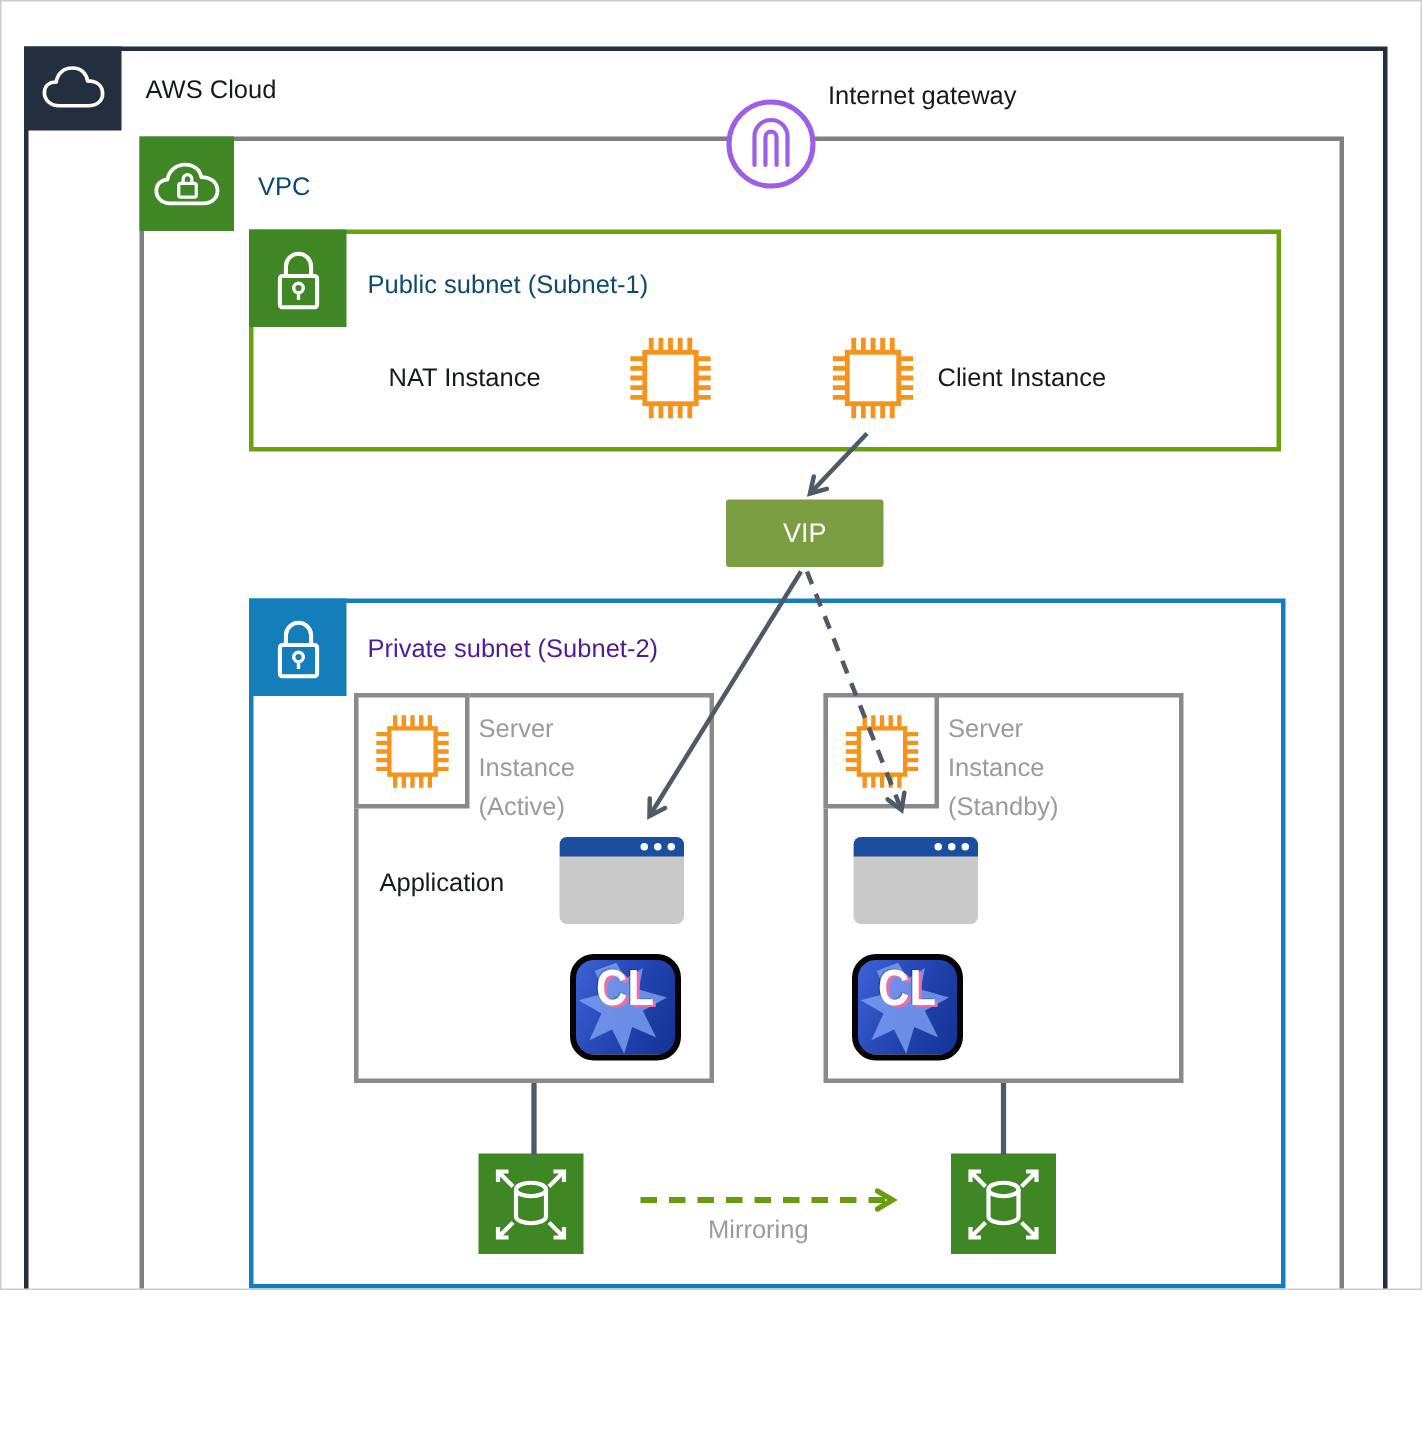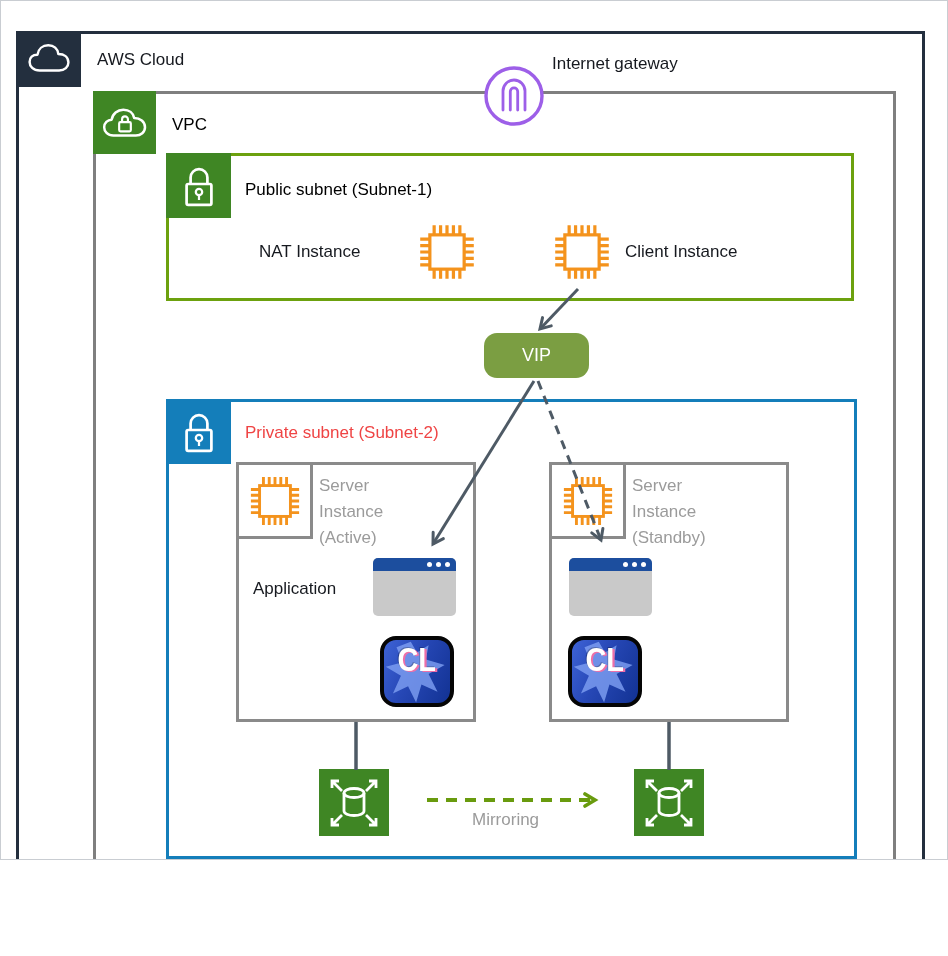--- a/index.html
+++ b/index.html
@@ -21,38 +21,38 @@
   .chip-box{width:77px;height:77px;border:3px solid #8A8A8A;background:#fff;display:flex;align-items:center;justify-content:center;}
   
   .corner-icon{display:flex;align-items:center;justify-content:center;}
   .aws-icon{left:15px;top:30px;width:65px;height:56px;background:#232F3E;}
   .vpc-icon{left:92px;top:90px;width:63px;height:63px;background:#3F8624;}
   .lock-pub{left:165px;top:152px;width:65px;height:65px;background:#3F8624;}
   .lock-priv{left:165px;top:398px;width:65px;height:65px;background:#147EBA;}
   
   .igw{left:482px;top:64px;width:62px;height:62px;z-index:30;}
   
-  .vip{left:483px;top:332px;width:105px;height:45px;background:#7B9E42;border-radius:13px;
+  .vip{left:483px;top:332px;width:105px;height:45px;background:#7B9E42;border-radius:2px;
        display:flex;align-items:center;justify-content:center;color:#fff;font-size:18px;z-index:20;}
   
   .browser{width:83px;height:58px;border-radius:5px;background:#C9C9C9;overflow:hidden;}
   .bbar{height:13px;background:#1C4E9E;display:flex;justify-content:flex-end;align-items:center;gap:4px;padding-right:6px;}
   .dot{width:5px;height:5px;border-radius:50%;background:#fff;}
   
   .cl{width:74px;height:71px;border:4px solid #050505;border-radius:16px;overflow:hidden;
       background:linear-gradient(115deg,#3E63D6 0%,#2647B5 45%,#123293 100%);
       display:flex;justify-content:center;}
   .cl-blob{position:absolute;inset:0;}
   .cl-text{position:relative;font-weight:700;font-size:34px;color:#fff;transform:scaleX(.85);
            text-shadow:2.5px 1px 0 #ED6FA8,-1px -1px 0 rgba(0,0,0,.25);}
   
   .ebs{width:70px;height:67px;background:#3F8624;display:flex;align-items:center;justify-content:center;}
   
-  .t-green{color:#000000;}
-  .t-blue{color:#ef4444;}
+  .t-green{color:#0c4a6e;}
+  .t-blue{color:#4c1d95;}
   .t-gray{color:#9B9B9B;}
   .overlay{position:absolute;left:0;top:0;width:948px;height:956px;z-index:40;pointer-events:none;}
 </style>
 </head>
 <body>
 
 <div class="canvas">
 
   <div class="abs aws-box"></div>
   <div class="abs vpc-box"></div>

